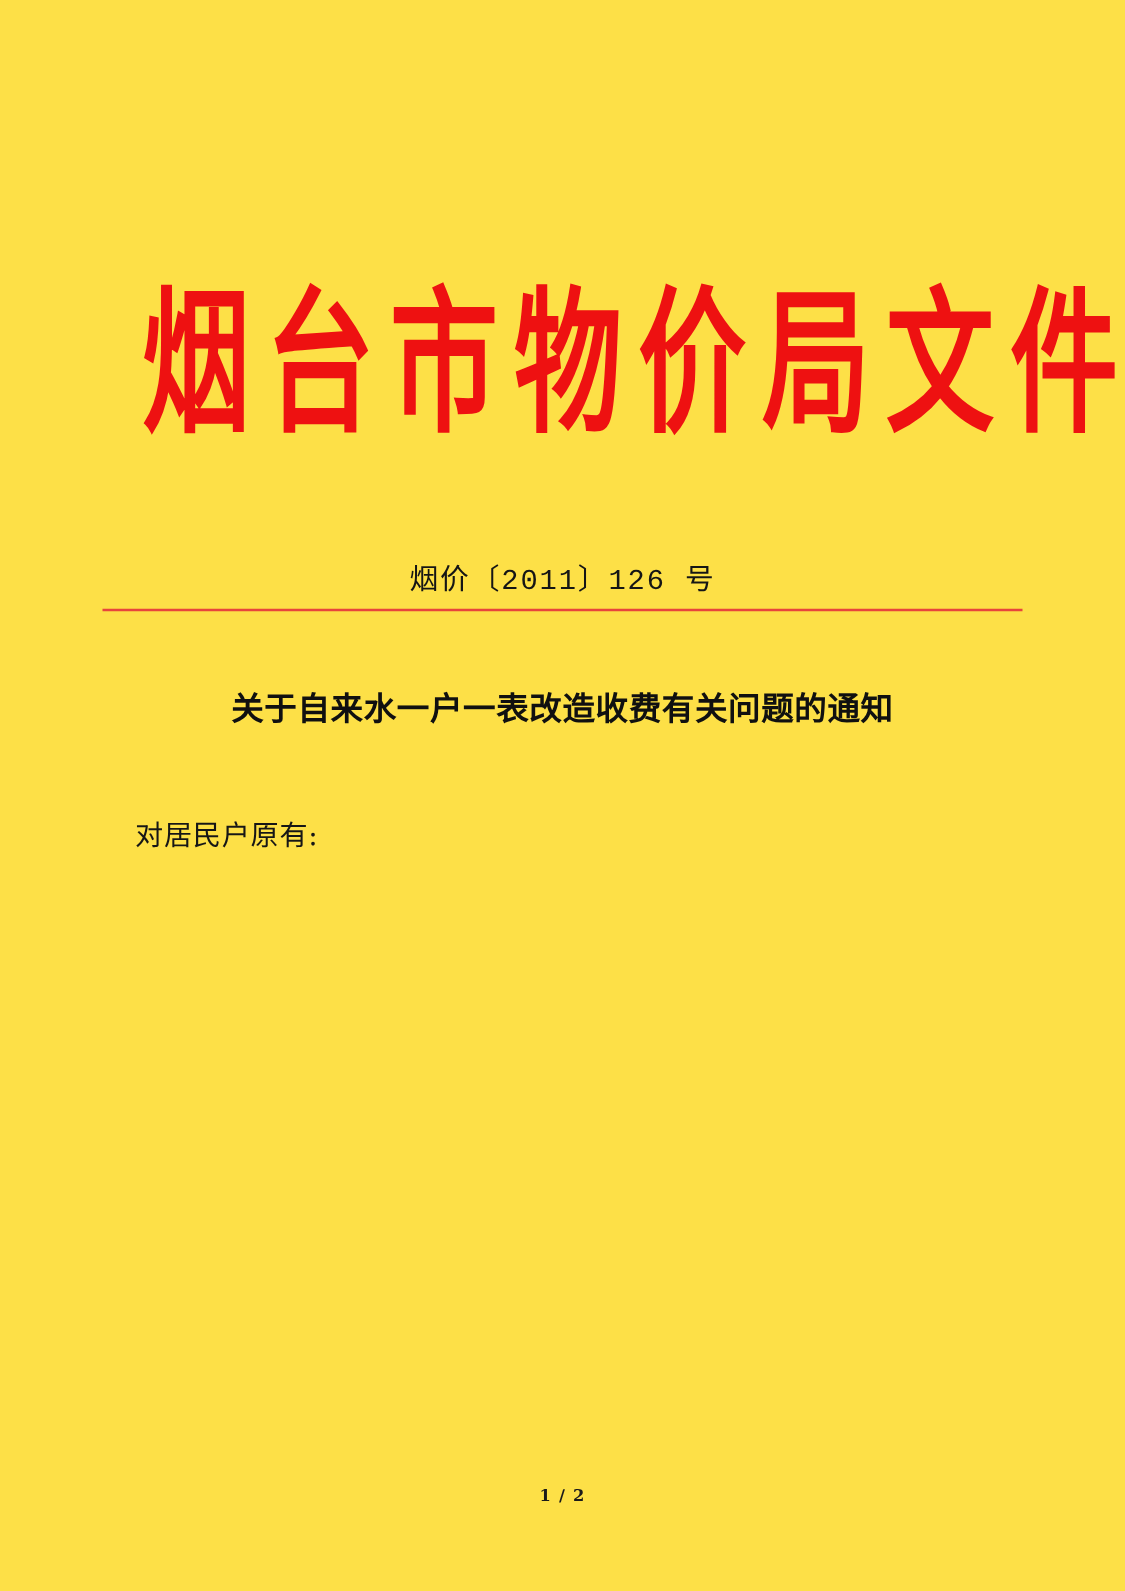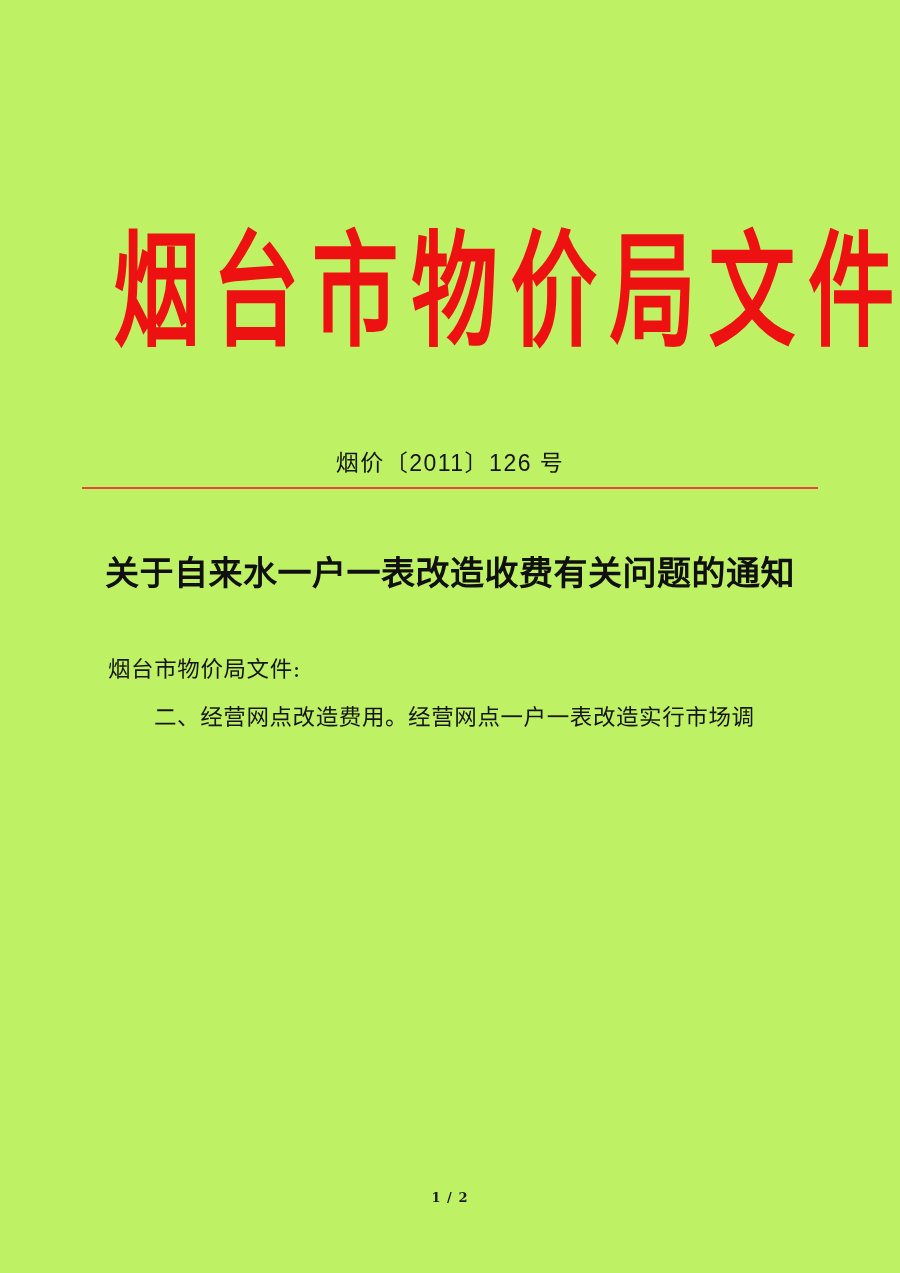--- a/index.html
+++ b/index.html
@@ -7,21 +7,21 @@
     margin: 0;
     padding: 0;
     background: #ffffff;
   }
 
   .page {
     position: relative;
     width: 900px;
     height: 1273px;
     margin: 0 auto;
-    background: #bef264;
+    background: #fde047;
     overflow: hidden;
     font-family: "DejaVu Serif", "Liberation Serif", serif;
   }
 
   
   .masthead {
     position: absolute;
     left: 0;
     top: 216px;
     width: 900px;
@@ -45,41 +45,41 @@
   
   .doc-number {
     position: absolute;
     left: 0;
     top: 444px;
     width: 900px;
     text-align: center;
     font-size: 23px;
     letter-spacing: 1.5px;
     color: #151515;
-    font-family: Liberation Sans, sans-serif;
+    font-family: Liberation Mono, monospace;
   }
 
   
   .red-rule {
     position: absolute;
     left: 82px;
     top: 487px;
     width: 736px;
     height: 2px;
     background: #e8453c;
   }
 
   
   .doc-title {
     position: absolute;
     left: 0;
     top: 546px;
     width: 900px;
     text-align: center;
-    font-size: 34px;
+    font-size: 26px;
     font-weight: 700;
     letter-spacing: 0.5px;
     color: #101010;
     font-family: "DejaVu Sans", "Liberation Sans", sans-serif;
   }
 
   
   .body-block {
     position: absolute;
     left: 108px;
@@ -129,19 +129,18 @@
     <span class="masthead-text">烟台市物价局文件</span>
   </div>
 
   <div class="doc-number">烟价〔2011〕126 号</div>
 
   <div class="red-rule"></div>
 
   <div class="doc-title">关于自来水一户一表改造收费有关问题的通知</div>
 
   <div class="body-block">
-    <p class="para salutation">烟台市物价局文件:</p>
-    <p class="para indent">二、经营网点改造费用。经营网点一户一表改造实行市场调</p>
+    <p class="para salutation">对居民户原有:</p>
   </div>
 
   <div class="page-footer">1 / 2</div>
 
 </div>
 
 </body></html>

